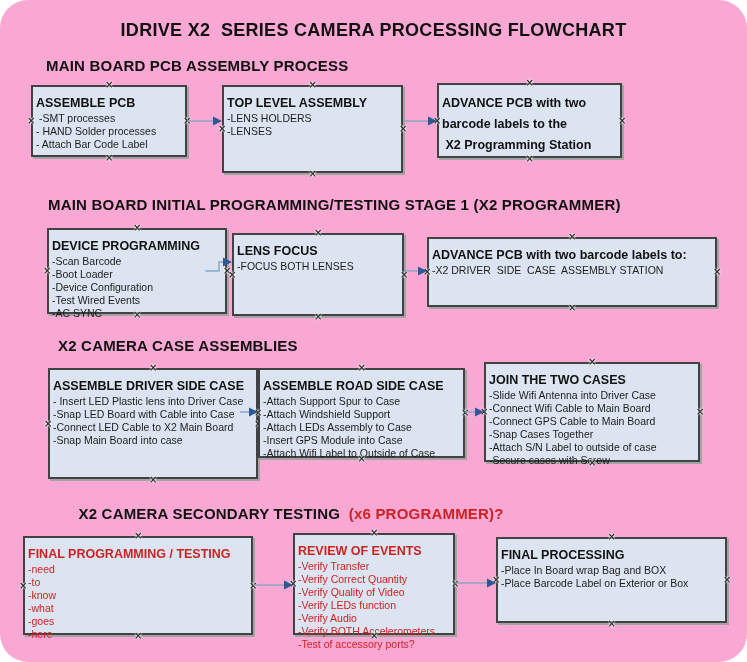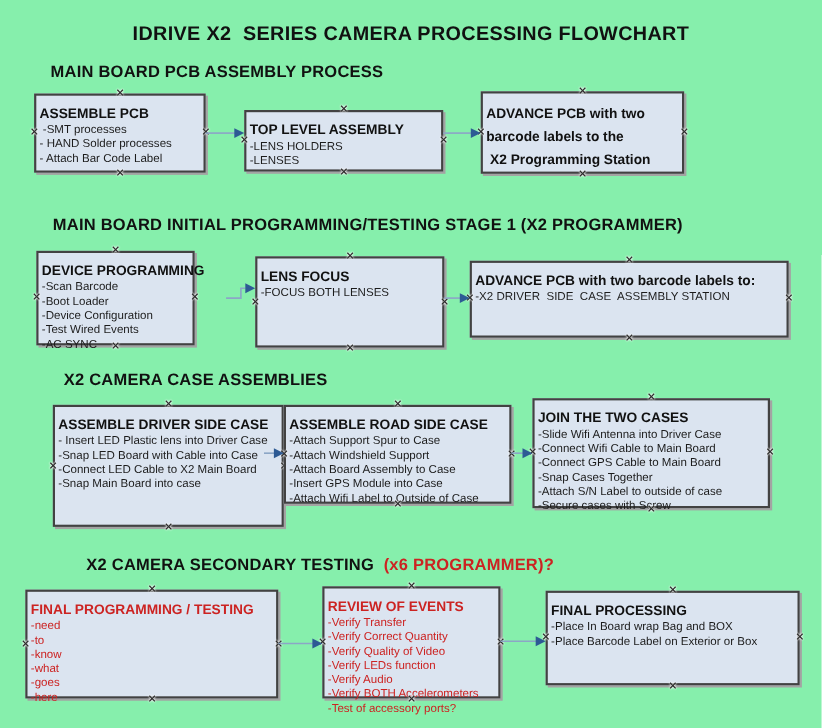--- a/index.html
+++ b/index.html
@@ -5,22 +5,22 @@
   :root{
     --box-fill:#dbe4f0;
     --box-border:#424242;
     --arrow-line:#8ca6c6;
     --arrow-head:#2d5a94;
     --red-text:#cc2322;
     --black-text:#1c1c1c;
   }
   html,body{margin:0;padding:0;background:#fff;}
   .canvas{
-    position:relative;width:747px;height:662px;background:#86efac;overflow:hidden;
-    font-family:"Liberation Sans","DejaVu Sans",sans-serif;color:var(--black-text);
+    position:relative;width:747px;height:662px;background:#f9a8d4;overflow:hidden;
+    font-family:"Liberation Sans","DejaVu Sans",sans-serif;color:var(--black-text);border-radius:28px;
   }
   .title{
     position:absolute;top:20px;left:0;width:100%;text-align:center;
     font-size:18px;font-weight:bold;letter-spacing:.3px;color:#111;white-space:pre;
   }
   .sec-h{
     position:absolute;font-size:15px;font-weight:bold;color:#111;
     letter-spacing:.2px;white-space:pre;margin-left:28px;
   }
   .sec-h .red{color:var(--red-text);}
@@ -61,21 +61,21 @@
     <i class="cp cpt"></i>
       <i class="cp cpb"></i>
       <i class="cp cpl"></i>
       <i class="cp cpr"></i>
     <div class="box-title">ASSEMBLE PCB</div>
     <div class="item"> -SMT processes</div>
     <div class="item">- HAND Solder processes</div>
     <div class="item">- Attach Bar Code Label</div>
   </div>
 
-  <div class="box" style="left:222px;top:100px;width:181px;height:56px">
+  <div class="box" style="left:222px;top:85px;width:181px;height:88px">
     <i class="cp cpt"></i>
       <i class="cp cpb"></i>
       <i class="cp cpl"></i>
       <i class="cp cpr"></i>
     <div class="box-title">TOP LEVEL ASSEMBLY</div>
     <div class="item">-LENS HOLDERS</div>
     <div class="item">-LENSES</div>
   </div>
 
   <div class="box" style="left:437px;top:83px;width:185px;height:75px">
@@ -92,21 +92,21 @@
     <line x1="0" y1="5" x2="27" y2="5"></line>
       <polygon points="26,0.5 35,5 26,9.5"></polygon>
   </svg>
   <svg class="arrow" style="left:403px;top:116px" width="34" height="10">
     <line x1="0" y1="5" x2="26" y2="5"></line>
       <polygon points="25,0.5 34,5 25,9.5"></polygon>
   </svg>
 
   <div class="sec-h" style="left:20px;top:196px">MAIN BOARD INITIAL PROGRAMMING/TESTING STAGE 1 (X2 PROGRAMMER)</div>
 
-  <div class="box" style="left:33px;top:228px;width:144px;height:86px">
+  <div class="box" style="left:47px;top:228px;width:180px;height:86px">
     <i class="cp cpt"></i>
       <i class="cp cpb"></i>
       <i class="cp cpl"></i>
       <i class="cp cpr"></i>
     <div class="box-title">DEVICE PROGRAMMING</div>
     <div class="item">-Scan Barcode</div>
     <div class="item">-Boot Loader</div>
     <div class="item">-Device Configuration</div>
     <div class="item">-Test Wired Events</div>
     <div class="item">-AC SYNC</div>
@@ -154,21 +154,21 @@
   </div>
 
   <div class="box" style="left:258px;top:368px;width:207px;height:90px">
     <i class="cp cpt"></i>
       <i class="cp cpb"></i>
       <i class="cp cpl"></i>
       <i class="cp cpr"></i>
     <div class="box-title">ASSEMBLE ROAD SIDE CASE</div>
     <div class="item">-Attach Support Spur to Case</div>
     <div class="item">-Attach Windshield Support</div>
-    <div class="item">-Attach Board Assembly to Case</div>
+    <div class="item">-Attach LEDs Assembly to Case</div>
     <div class="item">-Insert GPS Module into Case</div>
     <div class="item">-Attach Wifi Label to Outside of Case</div>
   </div>
 
   <div class="box" style="left:484px;top:362px;width:216px;height:100px">
     <i class="cp cpt"></i>
       <i class="cp cpb"></i>
       <i class="cp cpl"></i>
       <i class="cp cpr"></i>
     <div class="box-title">JOIN THE TWO CASES</div>

